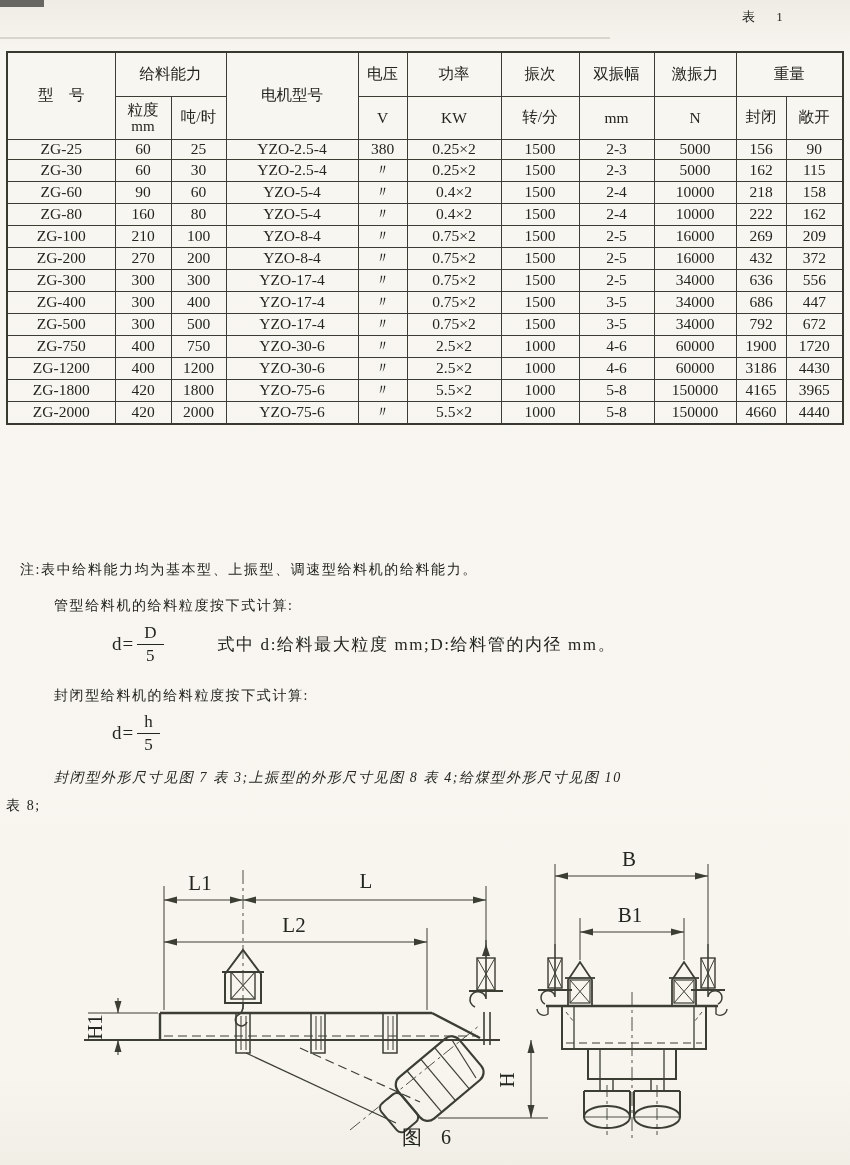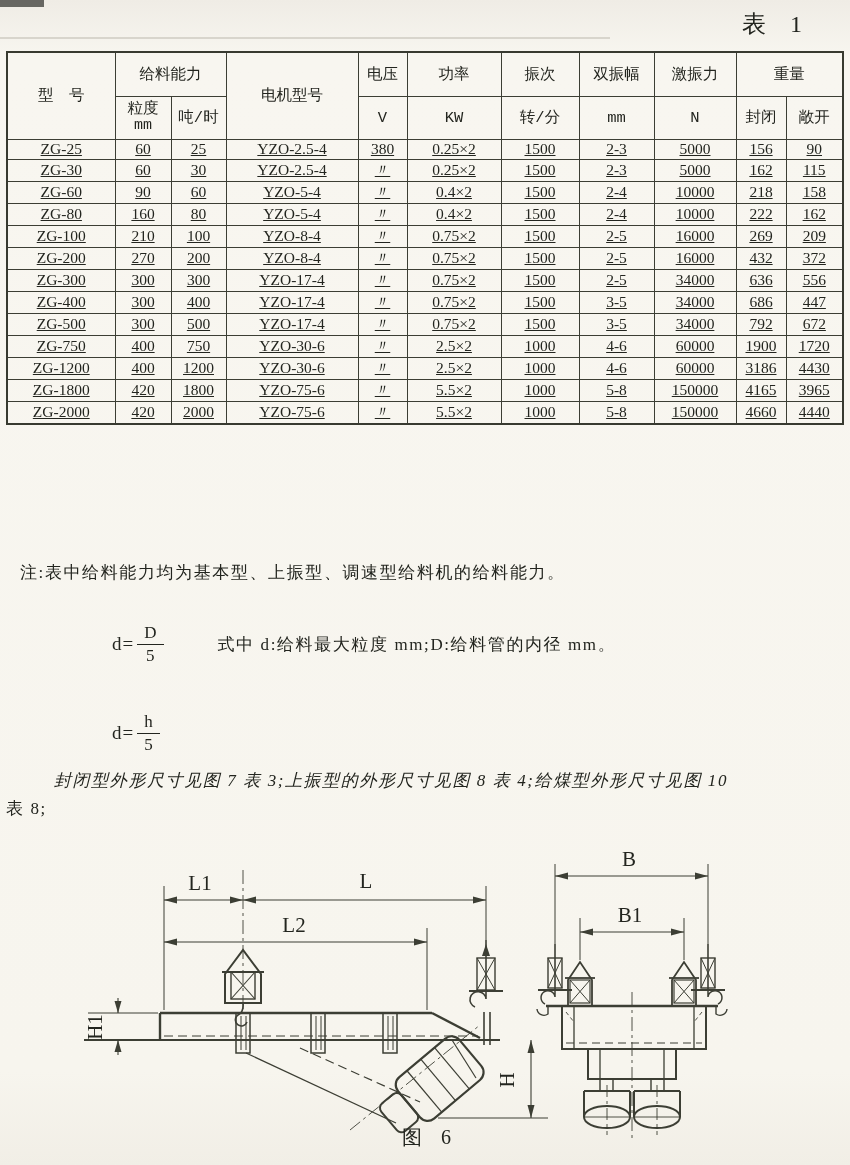--- a/index.html
+++ b/index.html
@@ -13,40 +13,40 @@
     margin:0 auto;
     background:linear-gradient(#efece5,#f8f6f0 5%,#f7f5ee 92%,#f1eee6);
     color:#23251f;
     overflow:hidden;
   }
   
   .artifact-corner{position:absolute;left:0;top:0;width:44px;height:7px;background:#3a3a36;opacity:.75;}
   .artifact-streak{position:absolute;left:0;top:37px;width:610px;height:2px;background:#c7c4bb;opacity:.65;}
   .table-label{
     position:absolute;left:742px;top:8px;
-    font-size:24px;letter-spacing:9px;white-space:nowrap;
+    font-size:13px;letter-spacing:9px;white-space:nowrap;
   }
   table.spec{
     position:absolute;left:6px;top:51px;
     width:836px;border-collapse:collapse;table-layout:fixed;
     font-size:15.5px;
   }
   table.spec th,table.spec td{
     border:1.6px solid #3c3e34;
     text-align:center;vertical-align:middle;
     padding:0;font-weight:normal;
     overflow:hidden;white-space:nowrap;
   }
   table.spec{border:2.4px solid #383a30;}
   thead tr.h1{height:44px;}
-  thead tr.h2{height:43px;font-family:Liberation Mono, monospace;}
-  tbody tr{height:20px;text-decoration:underline;}
+  thead tr.h2{height:43px;}
+  tbody tr{height:20px;}
   .twoline div{line-height:1.1;}
   .unit-small{font-size:15px;}
-  .notes-line{position:absolute;font-size:17px;letter-spacing:1.6px;white-space:nowrap;}
+  .notes-line{position:absolute;font-size:14px;letter-spacing:1.6px;white-space:nowrap;}
   .formula{position:absolute;display:flex;align-items:center;white-space:nowrap;}
   .flhs{font-size:19px;letter-spacing:1px;}
   .frac{display:inline-flex;flex-direction:column;text-align:center;margin-left:3px;font-size:17px;line-height:1.15;}
   .frac .num{border-bottom:1.7px solid #23251f;padding:0 7px 1px 7px;}
   .frac .den{padding-top:1px;}
   .ftail{margin-left:54px;font-size:17px;letter-spacing:1.6px;text-align:center;}
   svg text{fill:#23251f;}
 </style>
 </head>
 <body>
@@ -266,30 +266,32 @@
           <td>1000</td>
           <td>5-8</td>
           <td>150000</td>
           <td>4660</td>
           <td>4440</td>
         </tr>
       </tbody>
   </table>
 
   <div class="notes-line" style="left:20px;top:561px;">注:表中给料能力均为基本型、上振型、调速型给料机的给料能力。</div>
+  <div class="notes-line" style="left:54px;top:597px;">管型给料机的给料粒度按下式计算:</div>
 
   <div class="formula" style="left:112px;top:623px;">
     <span class="flhs">d=</span>
     <span class="frac">
       <span class="num">D</span>
       <span class="den">5</span>
     </span>
     <span class="ftail">式中 d:给料最大粒度 mm;D:给料管的内径 mm。</span>
   </div>
 
+  <div class="notes-line" style="left:54px;top:687px;">封闭型给料机的给料粒度按下式计算:</div>
 
   <div class="formula" style="left:112px;top:712px;">
     <span class="flhs">d=</span>
     <span class="frac">
       <span class="num">h</span>
       <span class="den">5</span>
     </span>
   </div>
 
   <div class="notes-line" style="left:54px;top:769px;font-style:italic;">封闭型外形尺寸见图 7 表 3;上振型的外形尺寸见图 8 表 4;给煤型外形尺寸见图 10</div>

